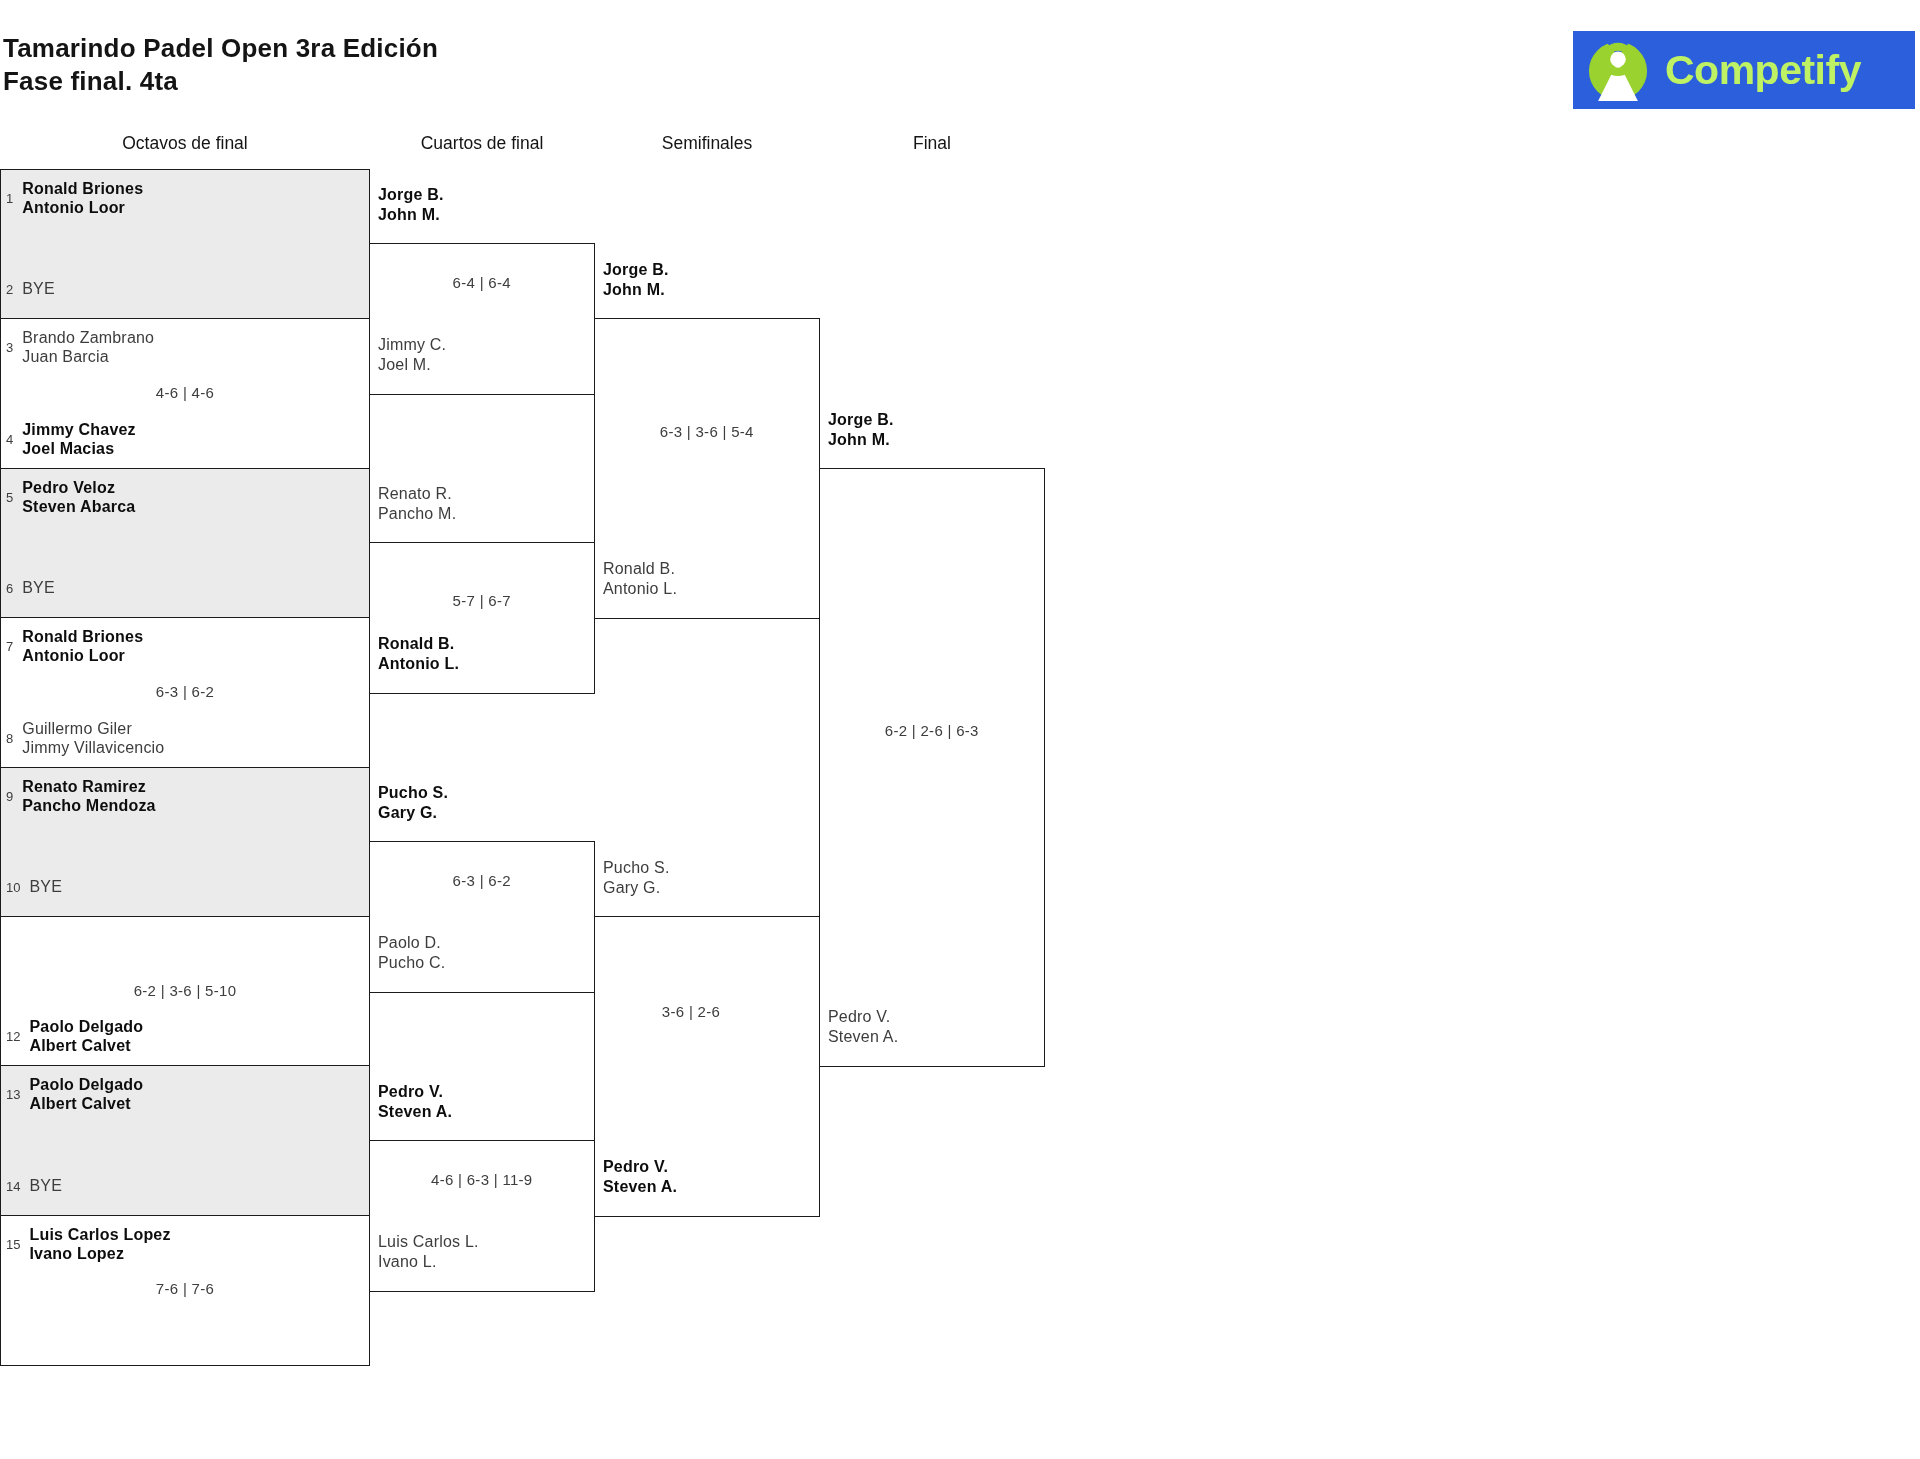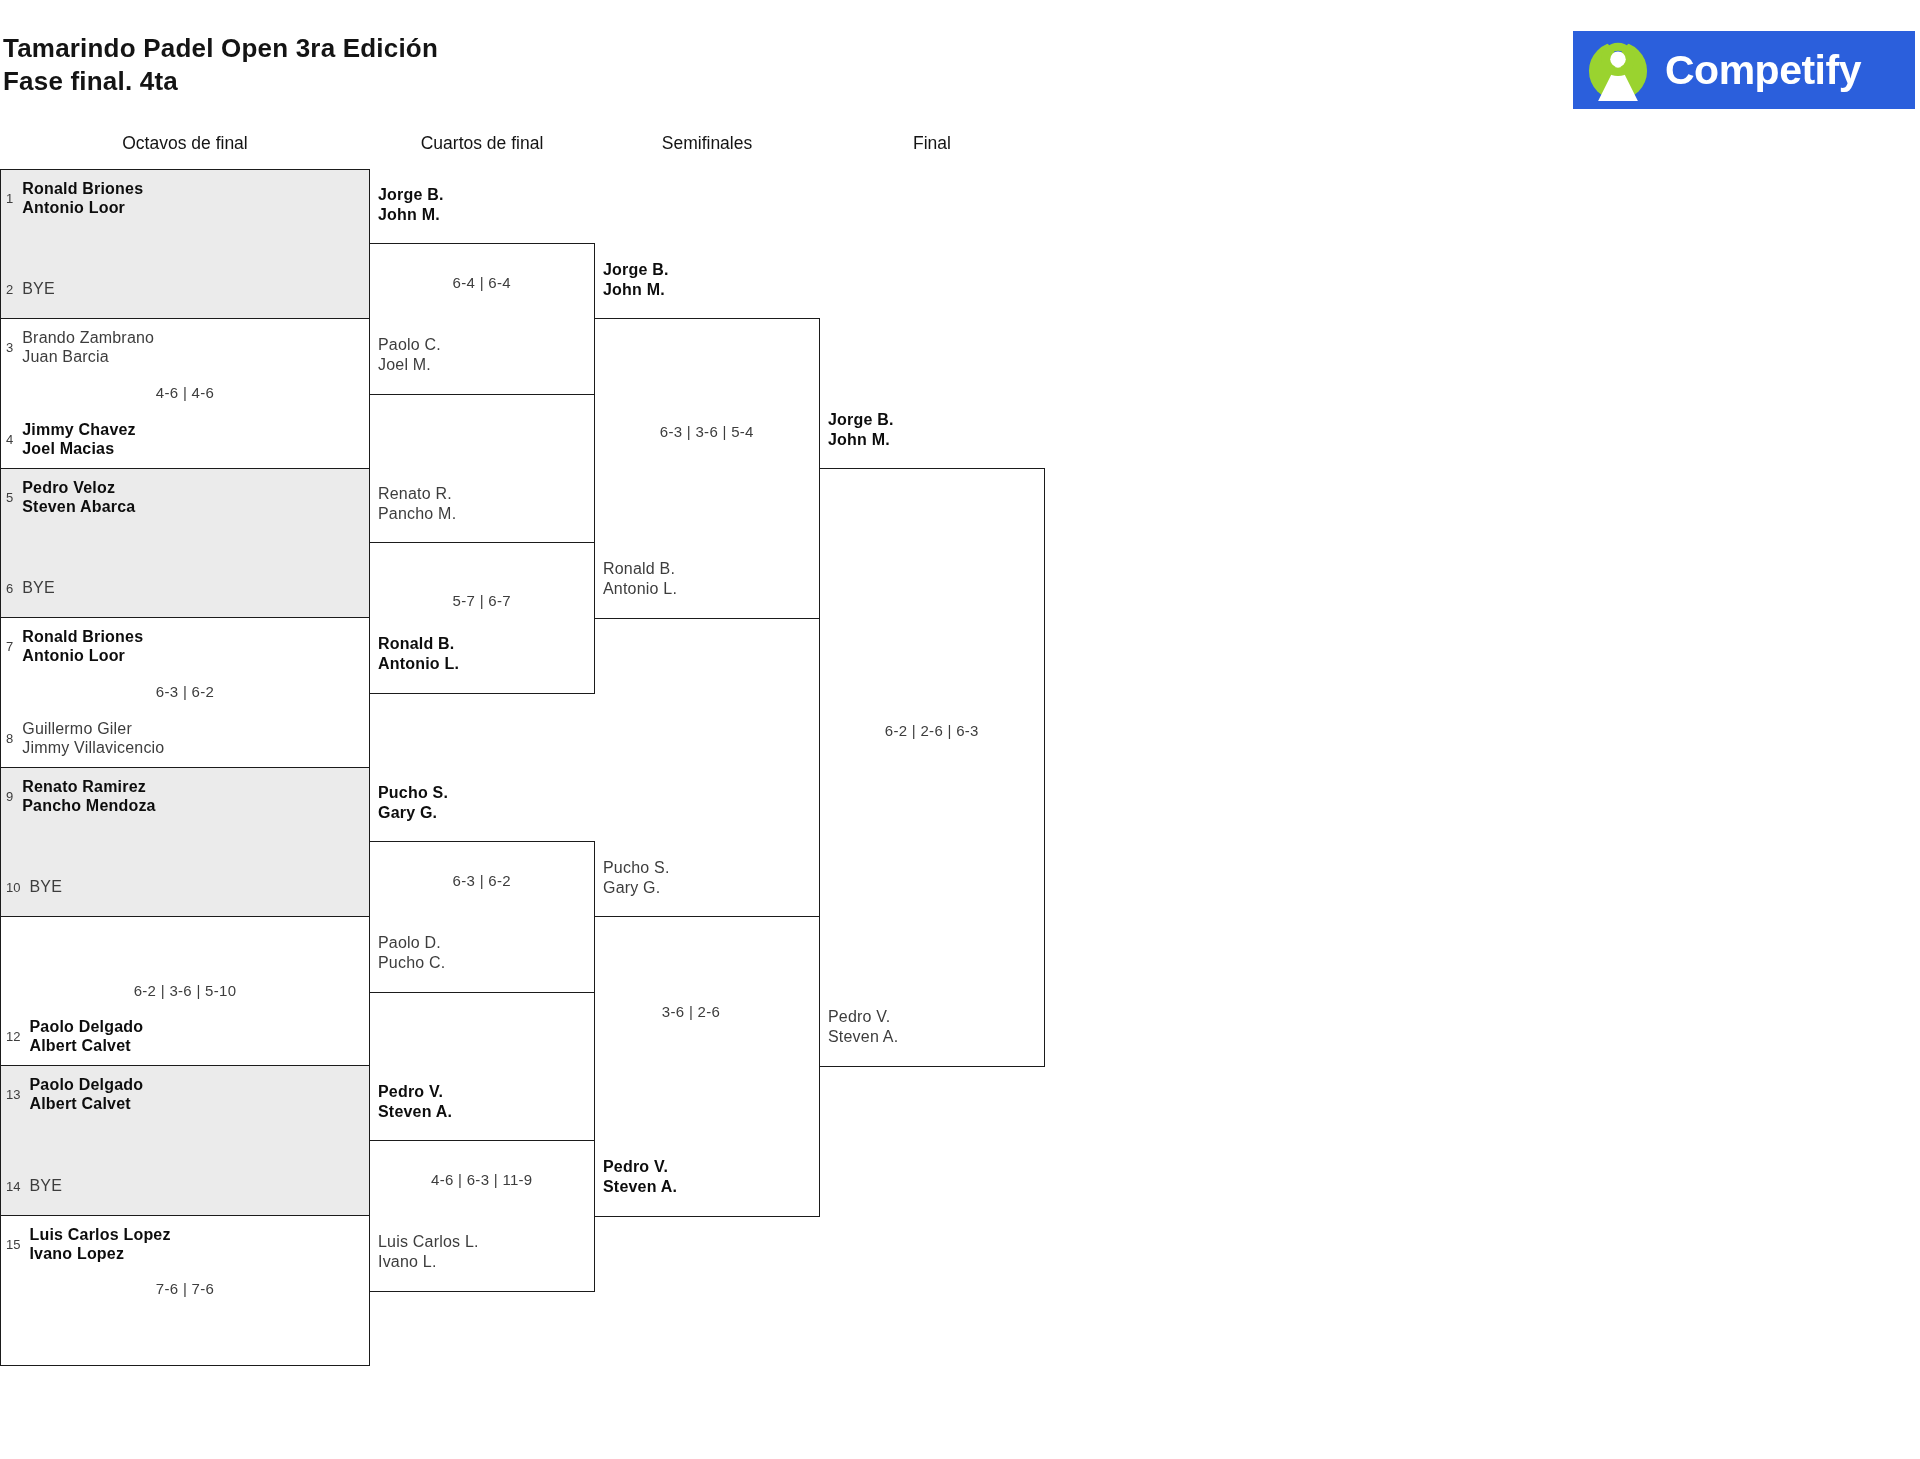--- a/index.html
+++ b/index.html
@@ -11,21 +11,21 @@
   .box.bye-box{background:#ebebeb;}
   .slot{position:absolute;height:40px;display:flex;align-items:center;gap:9px;}
   .seed{flex:none;font-size:13px;color:#3d3d3d;}
   .team{font-size:16px;line-height:19.5px;color:#3d3d3d;letter-spacing:.2px;}
   .team.winner{color:#0d0d0d;font-weight:700;}
   .score{position:absolute;height:20px;font-size:15px;line-height:20px;color:#3d3d3d;text-align:center;letter-spacing:.3px;}
   .rlabel{position:absolute;font-size:16px;line-height:19.5px;color:#3d3d3d;letter-spacing:.2px;}
   .rlabel.winner{color:#0d0d0d;font-weight:700;}
   .logo{position:absolute;left:1573px;top:4px;width:342px;height:78px;background:#2b5fdc;
         display:flex;align-items:center;padding-left:14px;box-sizing:border-box;}
-  .logo-text{color:#ffffff;font-size:41px;font-weight:700;letter-spacing:-.5px;margin-left:16px;}
+  .logo-text{color:#bef264;font-size:41px;font-weight:700;letter-spacing:-.5px;margin-left:16px;}
 </style>
 </head>
 <body>
 
 <div class="page">
 
   <div class="title">
     <div>Tamarindo Padel Open 3ra Edición</div>
     <div>Fase final. 4ta</div>
   </div>
@@ -160,21 +160,21 @@
   </div>
   <div class="score" style="left:0;top:1252px;width:370px">7-6 | 7-6</div>
 
   <div class="box" style="left:368.5px;top:216px;width:226.5px;height:151.5px"></div>
   <div class="rlabel winner" style="left:378px;top:158px">
     <div>Jorge B.</div>
     <div>John M.</div>
   </div>
   <div class="score" style="left:368.5px;top:246px;width:226.5px">6-4 | 6-4</div>
   <div class="rlabel" style="left:378px;top:308px">
-    <div>Paolo C.</div>
+    <div>Jimmy C.</div>
     <div>Joel M.</div>
   </div>
 
   <div class="box" style="left:368.5px;top:515px;width:226.5px;height:151.5px"></div>
   <div class="rlabel" style="left:378px;top:457px">
     <div>Renato R.</div>
     <div>Pancho M.</div>
   </div>
   <div class="score" style="left:368.5px;top:564px;width:226.5px">5-7 | 6-7</div>
   <div class="rlabel winner" style="left:378px;top:607px">

